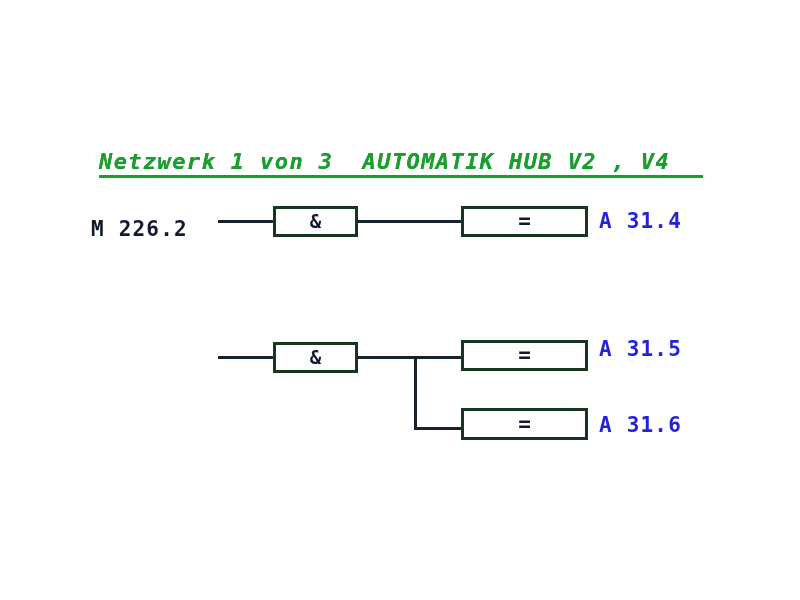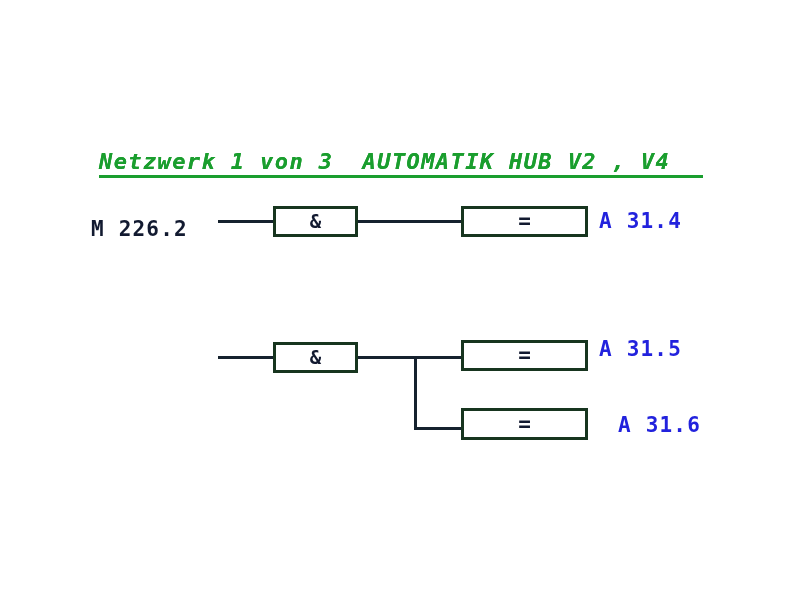--- a/index.html
+++ b/index.html
@@ -124,15 +124,15 @@
   <div class="gate" style="left:461px; top:340px; width:127px; height:31px;">
     <span class="gate-sym eq">=</span>
   </div>
 
   <div class="label output" style="left:599px; top:339px;">A 31.5</div>
 
   <div class="gate" style="left:461px; top:408px; width:127px; height:32px;">
     <span class="gate-sym eq">=</span>
   </div>
 
-  <div class="label output" style="left:618px; top:415px;">A 31.6</div>
+  <div class="label output" style="left:599px; top:415px;">A 31.6</div>
 
 </div>
 
 </body></html>

